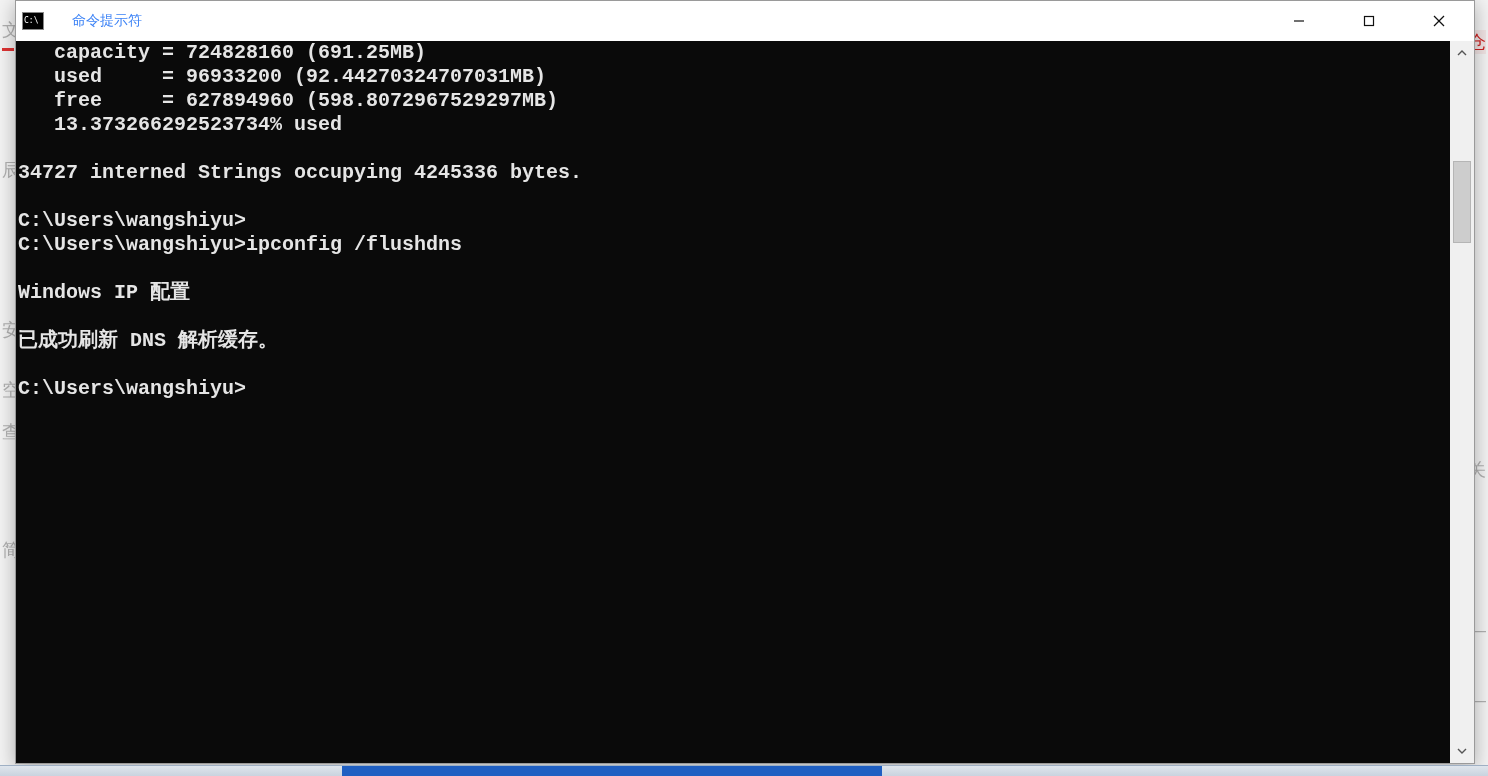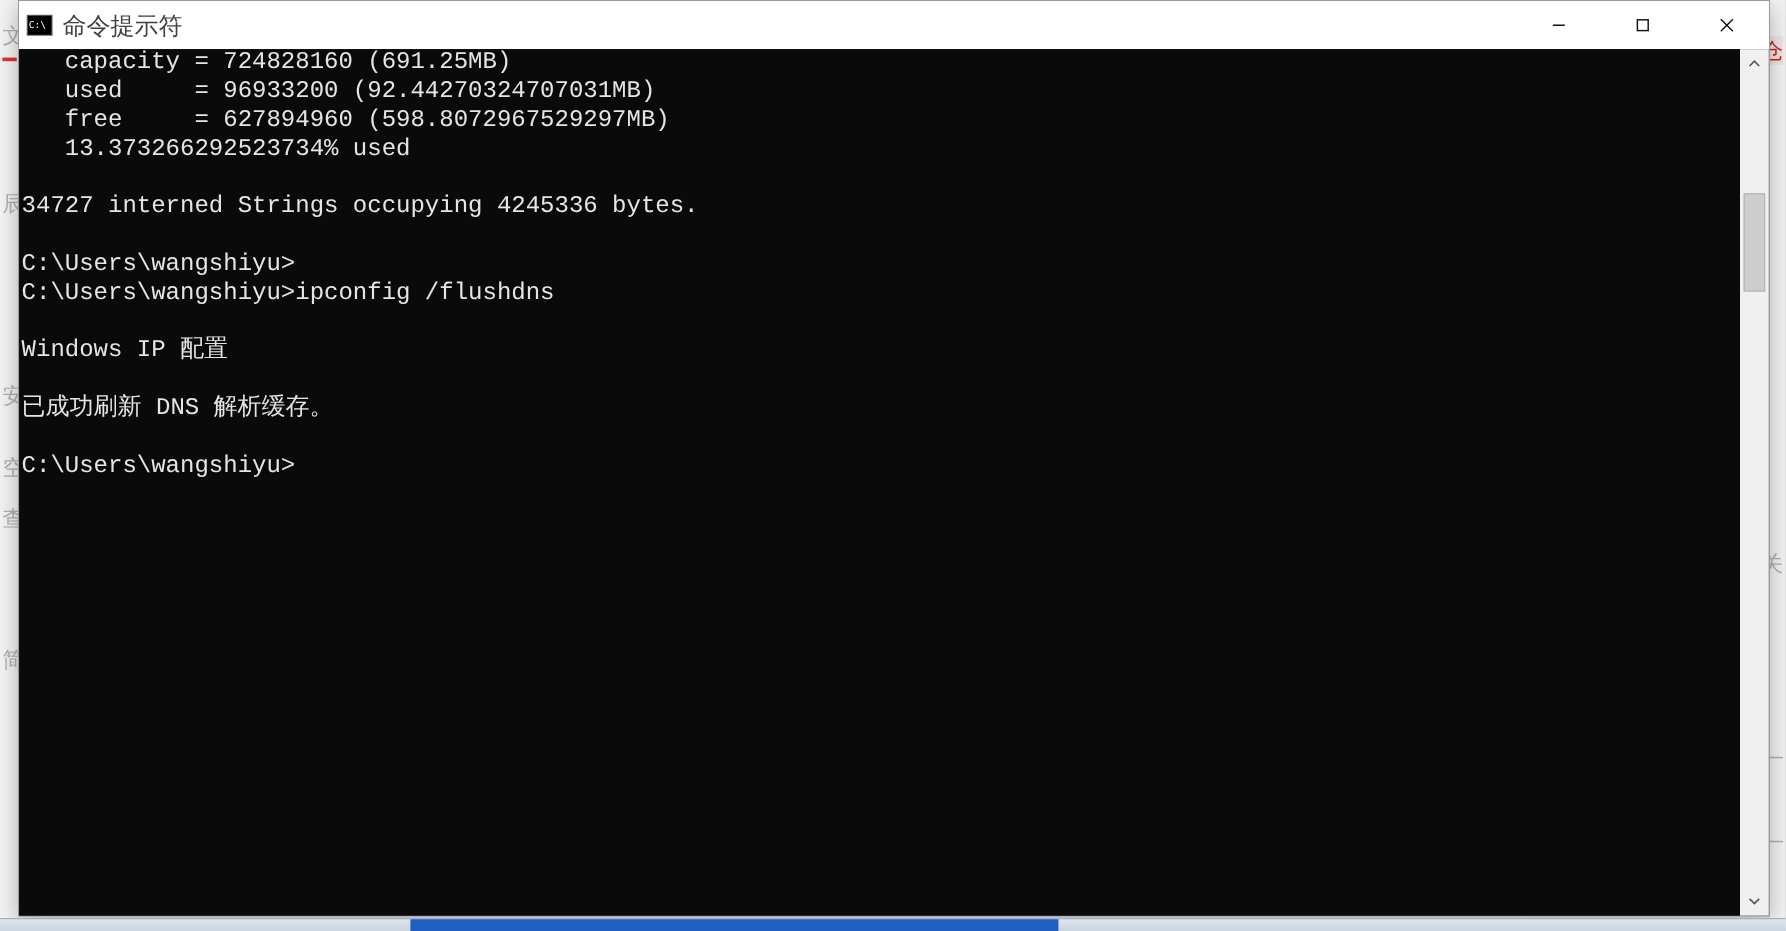--- a/index.html
+++ b/index.html
@@ -63,23 +63,24 @@
   }
   .titlebar-icon {
     width: 22px;
     height: 18px;
     margin-right: 8px;
     display: flex;
     align-items: center;
     justify-content: center;
   }
   .titlebar-title {
-    font-size: 20px;
-    color: #404040;
+    font-size: 14px;
+    color: #3b82f6;
     flex: 0 0 auto;
+    margin-left: 20px;
   }
   .titlebar-spacer { flex: 1 1 auto; }
   .win-controls {
     display: flex;
     height: 100%;
   }
   .win-btn {
     width: 70px;
     height: 100%;
     display: flex;
@@ -101,21 +102,21 @@
     flex: 1 1 auto;
     background: #0a0a0a;
     color: #e5e5e5;
     font-family: "NSimSun","SimSun","Consolas","Courier New",monospace;
     font-size: 20px;
     line-height: 24px;
     white-space: pre;
     overflow: hidden;
     padding: 0 0 0 2px;
   }
-  .terminal .line { min-height: 24px; }
+  .terminal .line { min-height: 24px; font-weight: bold; }
 
   .scrollbar {
     width: 24px;
     background: #f0f0f0;
     position: relative;
   }
   .scroll-arrow {
     position: absolute;
     left: 0; right: 0;
     height: 24px;

